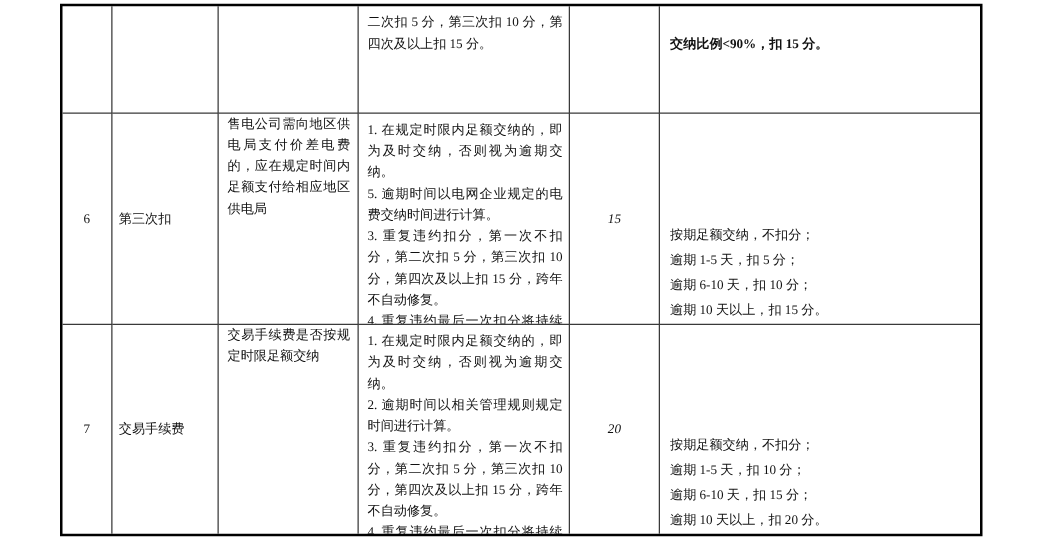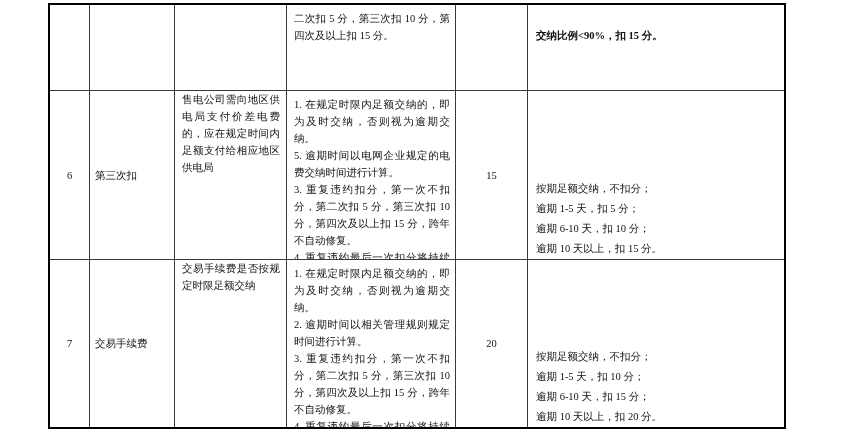--- a/index.html
+++ b/index.html
@@ -26,21 +26,21 @@
     display:flex;flex-direction:column;
     font-size:10.5px;line-height:17px;
     overflow:hidden;
   }
   .cell.last-col{border-right:none;}
   .cell.last-row{border-bottom:none;}
   .c-no{align-items:center;justify-content:center;}
   .c-name{justify-content:center;padding:0 4px 0 5px;}
   .c-desc{justify-content:flex-start;padding:0 6px 0 7px;text-align:justify;}
   .c-crit{justify-content:flex-start;padding:5px 5px 0 7px;text-align:justify;}
-  .c-score{align-items:center;justify-content:center;}
+  .c-score{align-items:center;justify-content:center;font-style:italic;}
   .c-comm{justify-content:flex-end;padding:0 6px 0 8px;line-height:20px;}
   .v-top{justify-content:flex-start;padding-top:21px;font-weight:bold;}
   .crit-item,.comm-line{margin:0;}
 </style>
 </head>
 <body>
 
 <div class="page">
   <div class="score-table">
 

